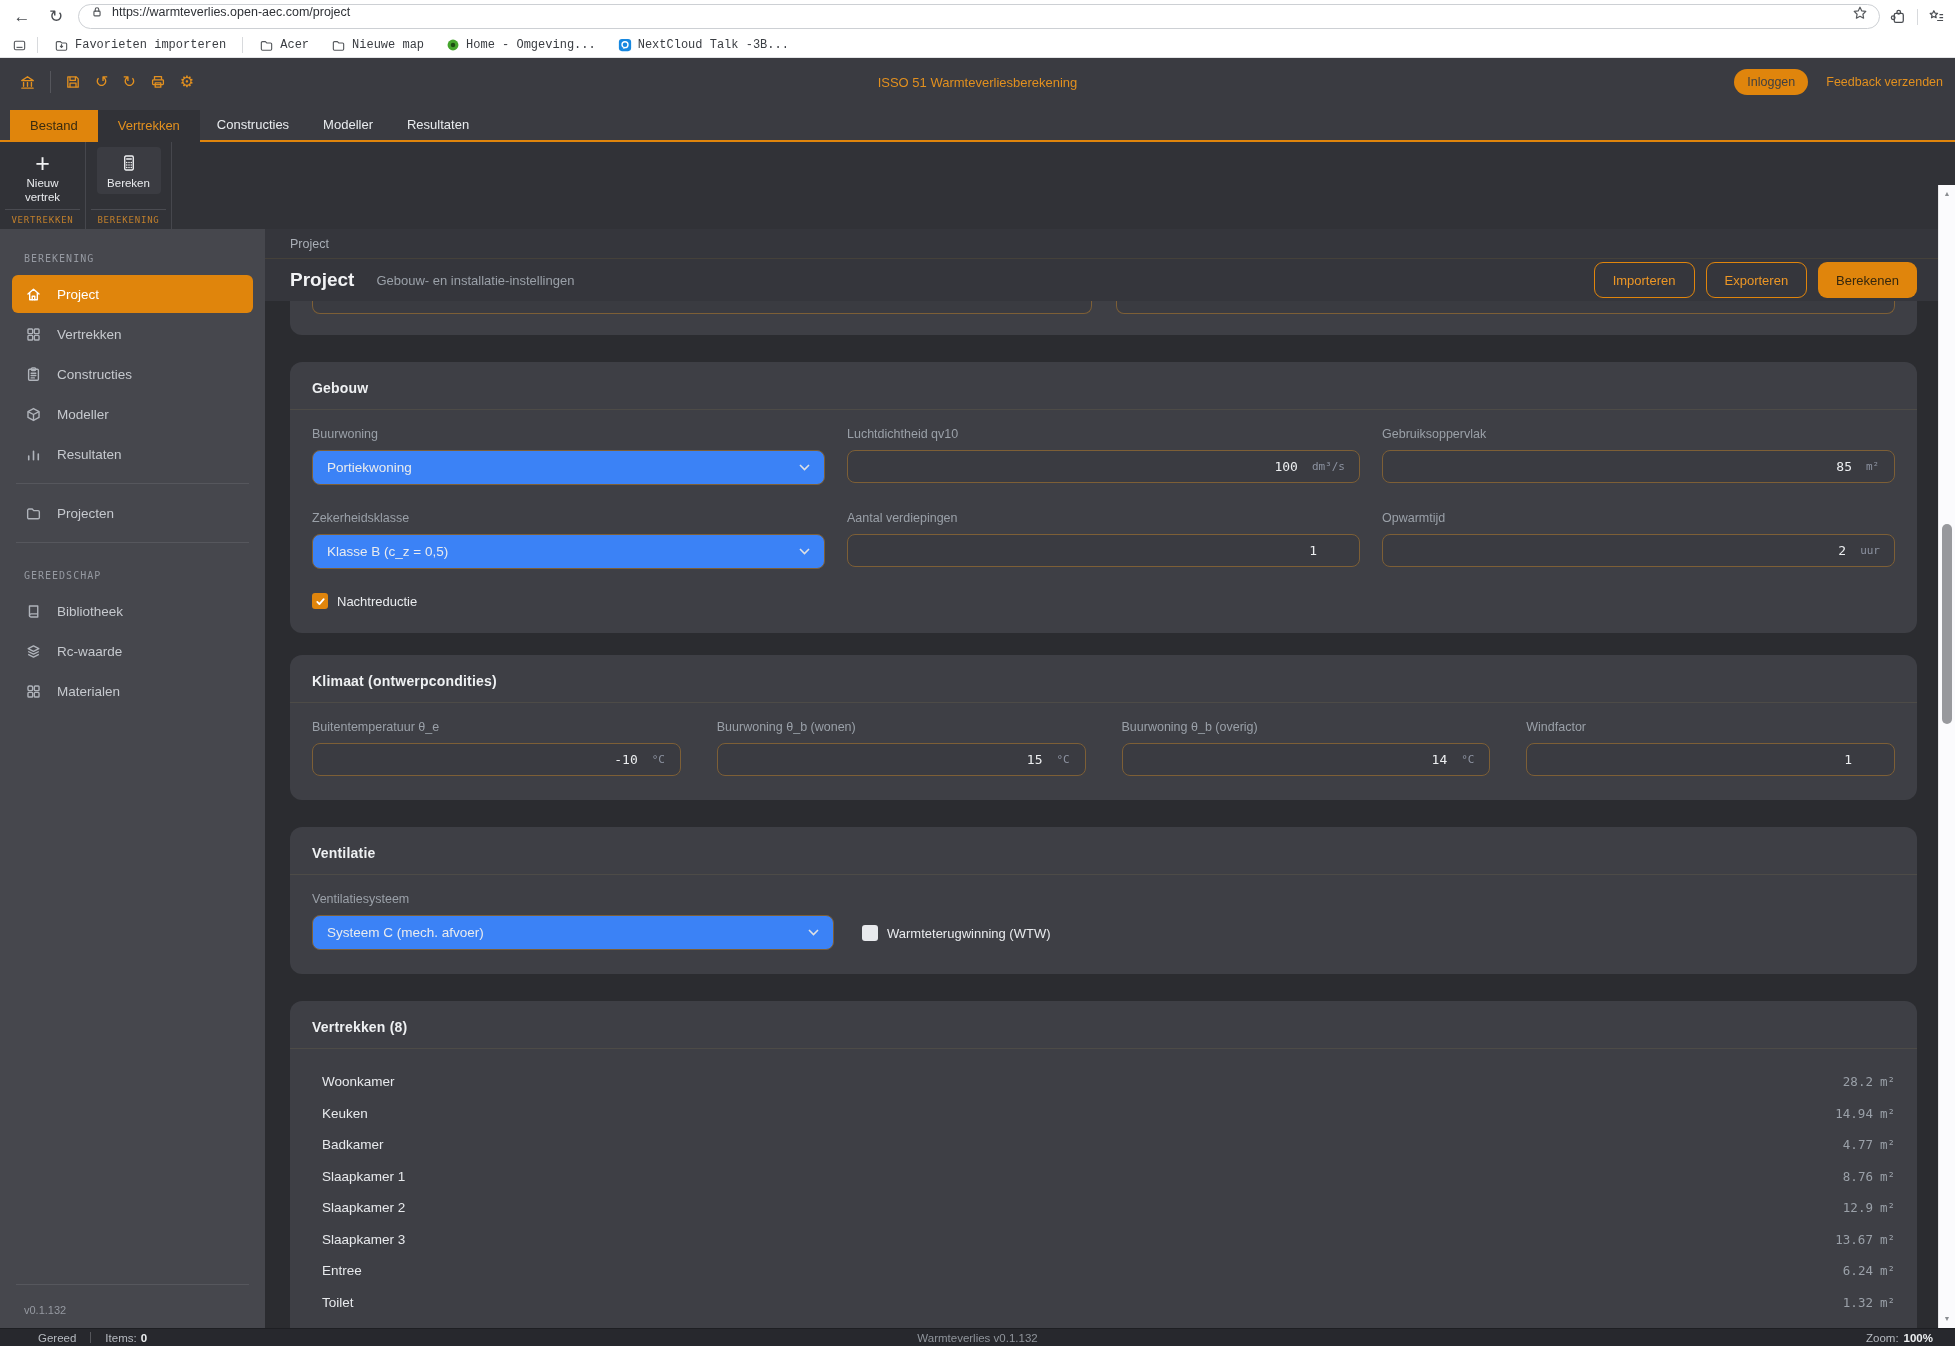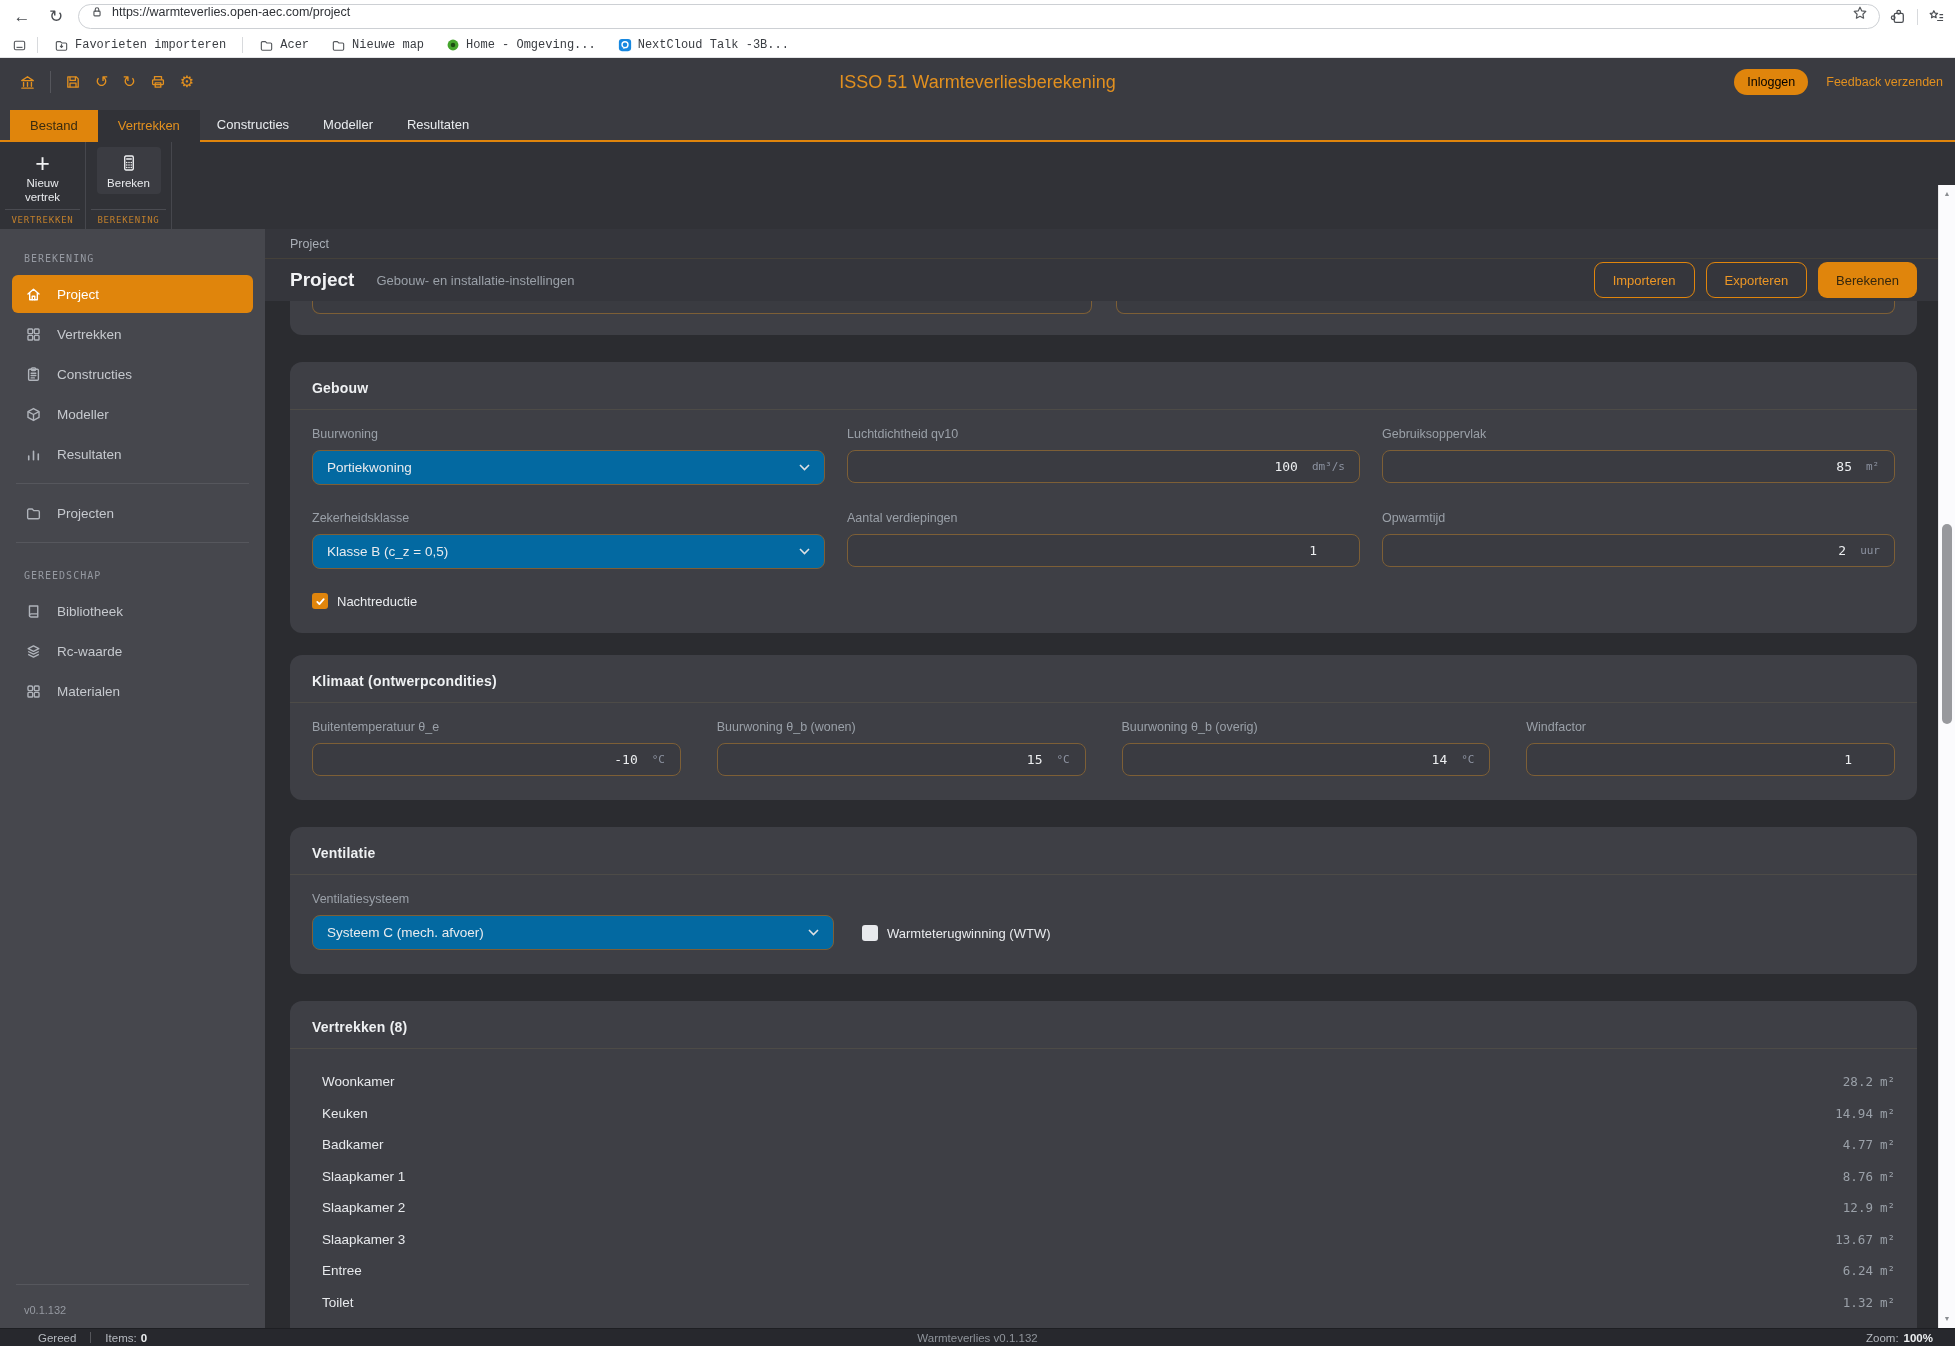--- a/index.html
+++ b/index.html
@@ -17,23 +17,23 @@
   .vdiv-light { width: 1px; height: 16px; background: #d8dadd; }
 
   .bookmarks-bar { height: 25px; background: #fff; border-bottom: 1px solid #e3e4e6; display: flex; align-items: center; padding: 0 12px; gap: 10px; font-size: 12px; color: #3a3d42; font-family: Liberation Mono, monospace; }
   .bm-item { display: flex; align-items: center; gap: 6px; padding: 0 6px; }
   .bm-icon { color: #55585c; }
 
   
   .app-header { height: 48px; background: #3a3b41; display: flex; align-items: center; padding: 0 12px; position: relative; }
   .tb-icon { color: #e2901f; margin: 0 7px; font-size: 16px; line-height: 1; }
   .tb-divider { width: 1px; height: 22px; background: #55565c; margin: 0 7px; }
-  .app-title { position: absolute; left: 50%; transform: translateX(-50%); color: #e2901f; font-size: 18px; }
+  .app-title { position: absolute; left: 50%; transform: translateX(-50%); color: #e2901f; font-size: 13px; }
   .header-right { margin-left: auto; display: flex; align-items: center; gap: 18px; }
-  .login-btn { background: #e0850c; color: #000000; font-size: 12.5px; padding: 6px 13px; border-radius: 13px; }
+  .login-btn { background: #e0850c; color: #404040; font-size: 12.5px; padding: 6px 13px; border-radius: 13px; }
   .feedback-link { color: #e2901f; font-size: 12.5px; }
 
   
   .tab-row { height: 36px; background: #3a3b41; display: flex; align-items: flex-end; padding-left: 10px; border-bottom: 2px solid #e0850c; }
   .tab { height: 30px; line-height: 30px; padding: 0 17px; font-size: 13px; color: #e9ecef; }
   .tab.filled { background: #e0850c; color: #3a2c10; height: 32px; line-height: 32px; margin-bottom: -2px; padding: 0 20px; }
   .tab.active { background: #313237; color: #e2901f; height: 32px; line-height: 32px; margin-bottom: -2px; padding: 0 20px; }
 
   
   .ribbon { height: 87px; background: #313237; display: flex; }
@@ -77,21 +77,21 @@
   .card { background: #3e3f45; border-radius: 12px; padding: 18px 22px 24px; }
   .card-title { font-size: 14px; font-weight: bold; color: #eef0f2; letter-spacing: 0.2px; }
   .card-rule { height: 1px; background: #4d4b47; margin: 13px -22px 17px; }
 
   .grid3 { display: grid; grid-template-columns: repeat(3, 1fr); column-gap: 22px; row-gap: 26px; }
   .grid4 { display: grid; grid-template-columns: repeat(4, 1fr); column-gap: 36px; }
   .f-label { font-size: 12.5px; color: #9aa0a8; margin-bottom: 9px; }
   .f-input { height: 33px; border: 1.5px solid #7d5f36; border-radius: 8px; background: #3a3b41; display: flex; align-items: center; justify-content: flex-end; padding: 0 14px; gap: 14px; }
   .f-value { font-family: "DejaVu Sans Mono", monospace; font-size: 13px; color: #eceef0; }
   .f-unit { font-family: "DejaVu Sans Mono", monospace; font-size: 11px; color: #8c92a0; min-width: 14px; }
-  .f-select { height: 35px; border: 1.5px solid #7d5f36; border-radius: 8px; background: #0369a1; display: flex; align-items: center; padding: 1px 14px; color: #e9ebee; font-size: 13.5px; }
+  .f-select { height: 35px; border: 1.5px solid #7d5f36; border-radius: 8px; background: #3b82f6; display: flex; align-items: center; padding: 1px 14px; color: #e9ebee; font-size: 13.5px; }
   .chev { margin-left: auto; color: #dfe1e4; }
 
   .check-row { display: flex; align-items: center; gap: 9px; font-size: 13px; color: #e9ebee; }
   .checkbox { width: 16px; height: 16px; border-radius: 3px; background: #e0850c; display: flex; align-items: center; justify-content: center; }
   .checkbox.empty { background: #e8eaed; }
 
   .vent-row { display: flex; align-items: center; gap: 28px; }
   .vent-field { width: 522px; }
 
   .rooms { margin-top: 2px; }

